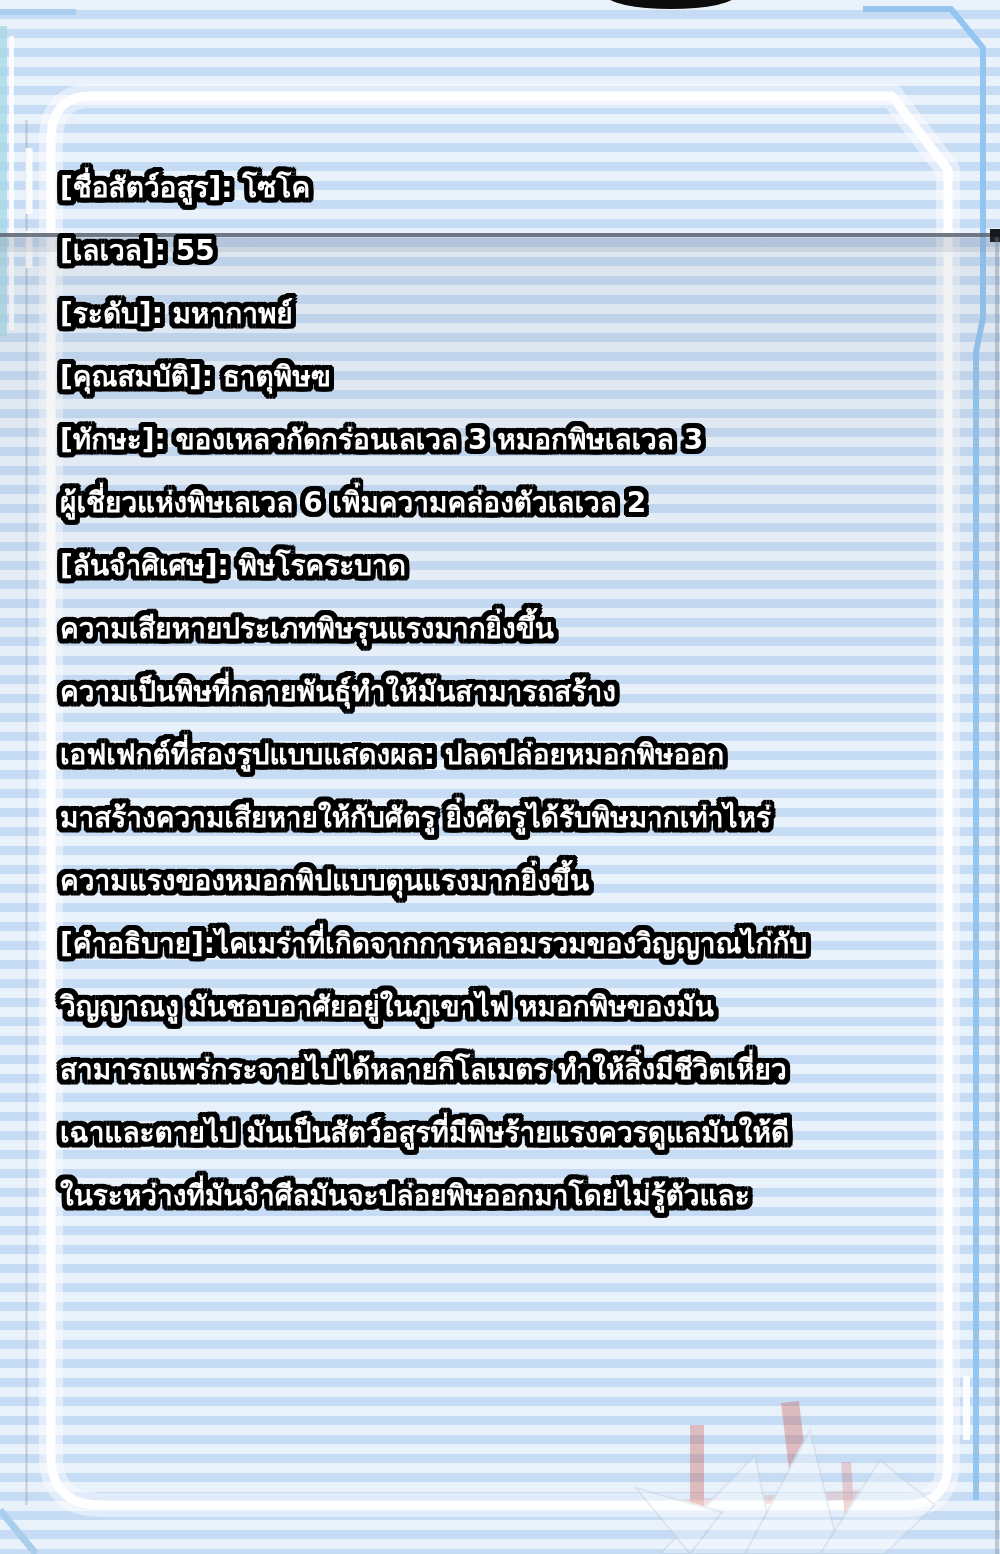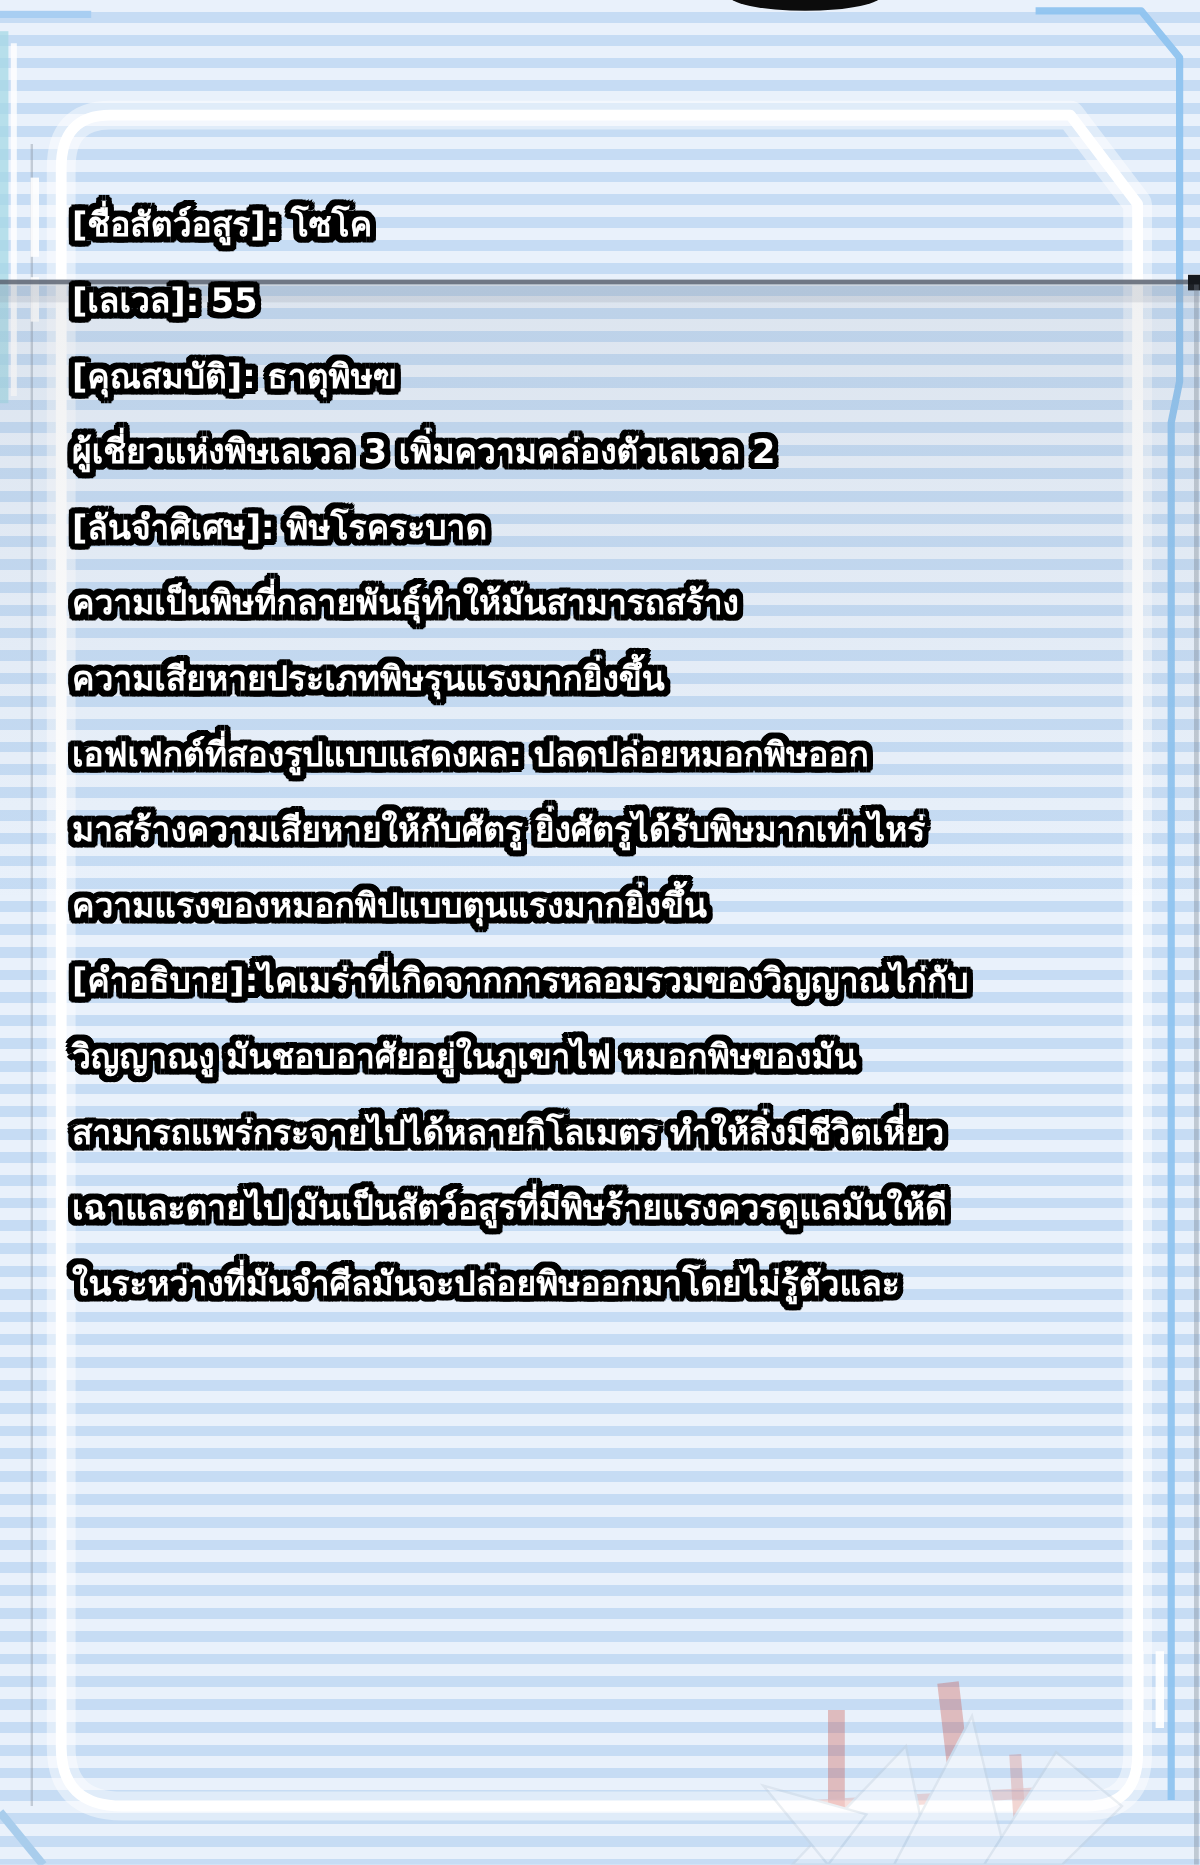--- a/index.html
+++ b/index.html
@@ -75,25 +75,27 @@
     <path d="M 820,1554 L 880,1460 L 935,1505 L 885,1554 Z" fill="#fafcfe" stroke="#c2cdd8" stroke-width="2"></path>
     <path d="M 690,1554 L 636,1488 L 722,1512 Z" fill="#fafcfe" stroke="#c2cdd8" stroke-width="2"></path>
   </g>
 </svg>
 
 <div class="gray-wash"></div>
 
 <div class="text-block">
   <div class="line">[ชื่อสัตว์อสูร]: โซโค</div>
   <div class="line">[เลเวล]: 55</div>
+  <div class="line">[ระดับ]: มหากาพย์</div>
   <div class="line">[คุณสมบัติ]: ธาตุพิษฃ</div>
-  <div class="line">ผู้เชี่ยวแห่งพิษเลเวล 3 เพิ่มความคล่องตัวเลเวล 2</div>
+  <div class="line">[ทักษะ]: ของเหลวกัดกร่อนเลเวล 3 หมอกพิษเลเวล 3</div>
+  <div class="line">ผู้เชี่ยวแห่งพิษเลเวล 6 เพิ่มความคล่องตัวเลเวล 2</div>
   <div class="line">[ลันจำศิเศษ]: พิษโรคระบาด</div>
+  <div class="line">ความเสียหายประเภทพิษรุนแรงมากยิ่งขึ้น</div>
   <div class="line">ความเป็นพิษที่กลายพันธุ์ทำให้มันสามารถสร้าง</div>
-  <div class="line">ความเสียหายประเภทพิษรุนแรงมากยิ่งขึ้น</div>
   <div class="line">เอฟเฟกต์ที่สองรูปแบบแสดงผล: ปลดปล่อยหมอกพิษออก</div>
   <div class="line">มาสร้างความเสียหายให้กับศัตรู ยิ่งศัตรูได้รับพิษมากเท่าไหร่</div>
   <div class="line">ความแรงของหมอกพิปแบบตุนแรงมากยิ่งขึ้น</div>
   <div class="line">[คำอธิบาย]:ไคเมร่าที่เกิดจากการหลอมรวมของวิญญาณไก่กับ</div>
   <div class="line">วิญญาณงู มันชอบอาศัยอยู่ในภูเขาไฟ หมอกพิษของมัน</div>
   <div class="line">สามารถแพร่กระจายไปได้หลายกิโลเมตร ทำให้สิ่งมีชีวิตเหี่ยว</div>
   <div class="line">เฉาและตายไป มันเป็นสัตว์อสูรที่มีพิษร้ายแรงควรดูแลมันให้ดี</div>
   <div class="line">ในระหว่างที่มันจำศีลมันจะปล่อยพิษออกมาโดยไม่รู้ตัวและ</div>
 </div>
 

